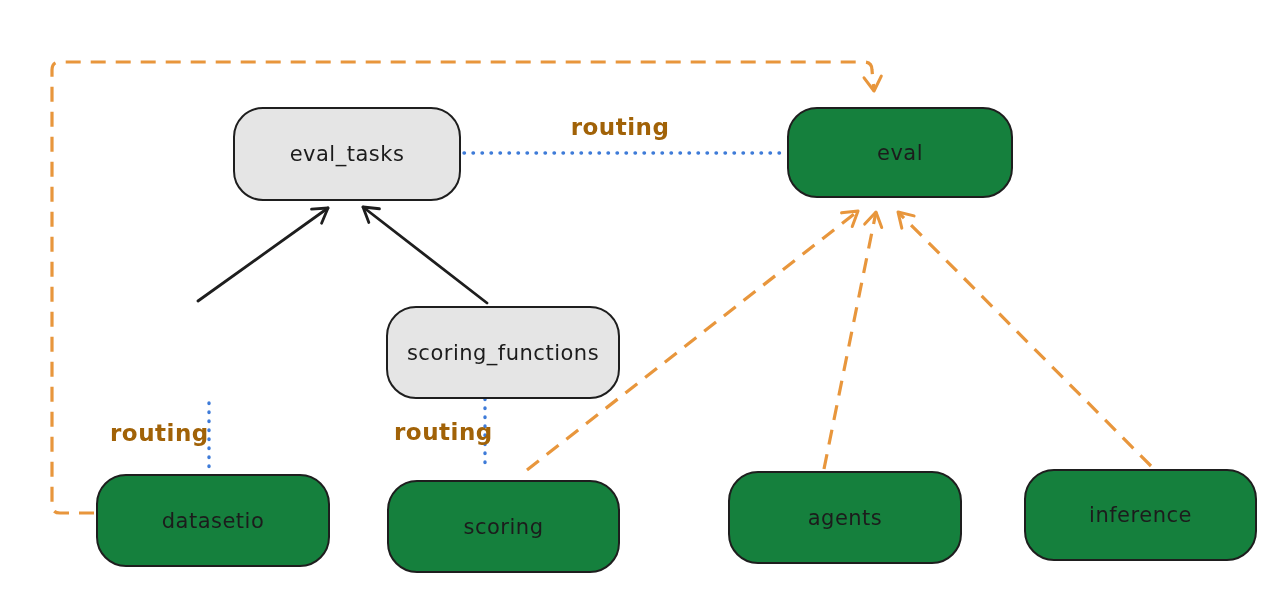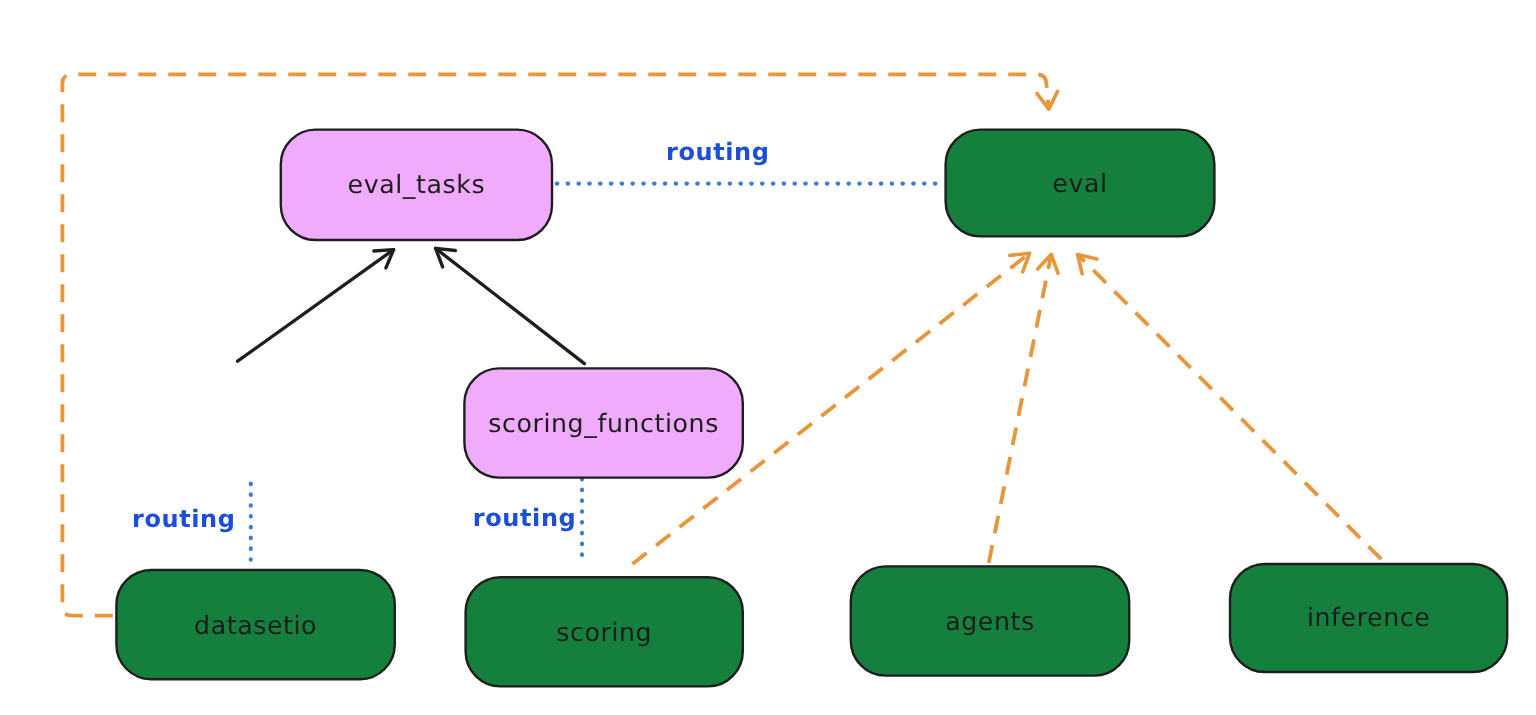--- a/index.html
+++ b/index.html
@@ -37,38 +37,39 @@
     display: flex;
     align-items: center;
     justify-content: center;
     border: 2.6px solid #1e1e1e;
     border-radius: 30px;
     font-size: 21px;
     color: #1c1c1c;
     letter-spacing: 0.5px;
     box-sizing: border-box;
   }
-  .node.blue  { background: #f0abfc; }
+  .node.blue  { background: #e5e5e5; }
   .node.green { background: #15803d; }
 
   .n-eval_tasks        { left: 233px; top: 107px; width: 228px; height: 94px; }
   .n-eval              { left: 787px; top: 107px; width: 226px; height: 91px; }
   .n-datasets          { left: 100px; top: 306px; width: 230px; height: 95px; }
   .n-scoring_functions { left: 386px; top: 306px; width: 234px; height: 93px; }
   .n-datasetio         { left:  96px; top: 474px; width: 234px; height: 93px; }
   .n-scoring           { left: 387px; top: 480px; width: 233px; height: 93px; }
-  .n-agents            { left: 708px; top: 471px; width: 234px; height: 93px; }
+  .n-agents            { left: 728px; top: 471px; width: 234px; height: 93px; }
   .n-inference         { left:1024px; top: 469px; width: 233px; height: 92px; }
 
   .edge-label {
     position: absolute;
-    color: #1d4ed8;
-    font-size: 20px;
+    color: #a16207;
+    font-size: 23px;
     font-weight: 600;
     letter-spacing: 0.5px;
+    text-align: center;
   }
   .lbl-top  { left: 555px; top: 114px; width: 130px; }
   .lbl-left { left: 110px; top: 420px; width:  86px; }
   .lbl-mid  { left: 394px; top: 419px; width:  86px; }
 </style>
 </head>
 <body>
 
 <div class="canvas">
 

